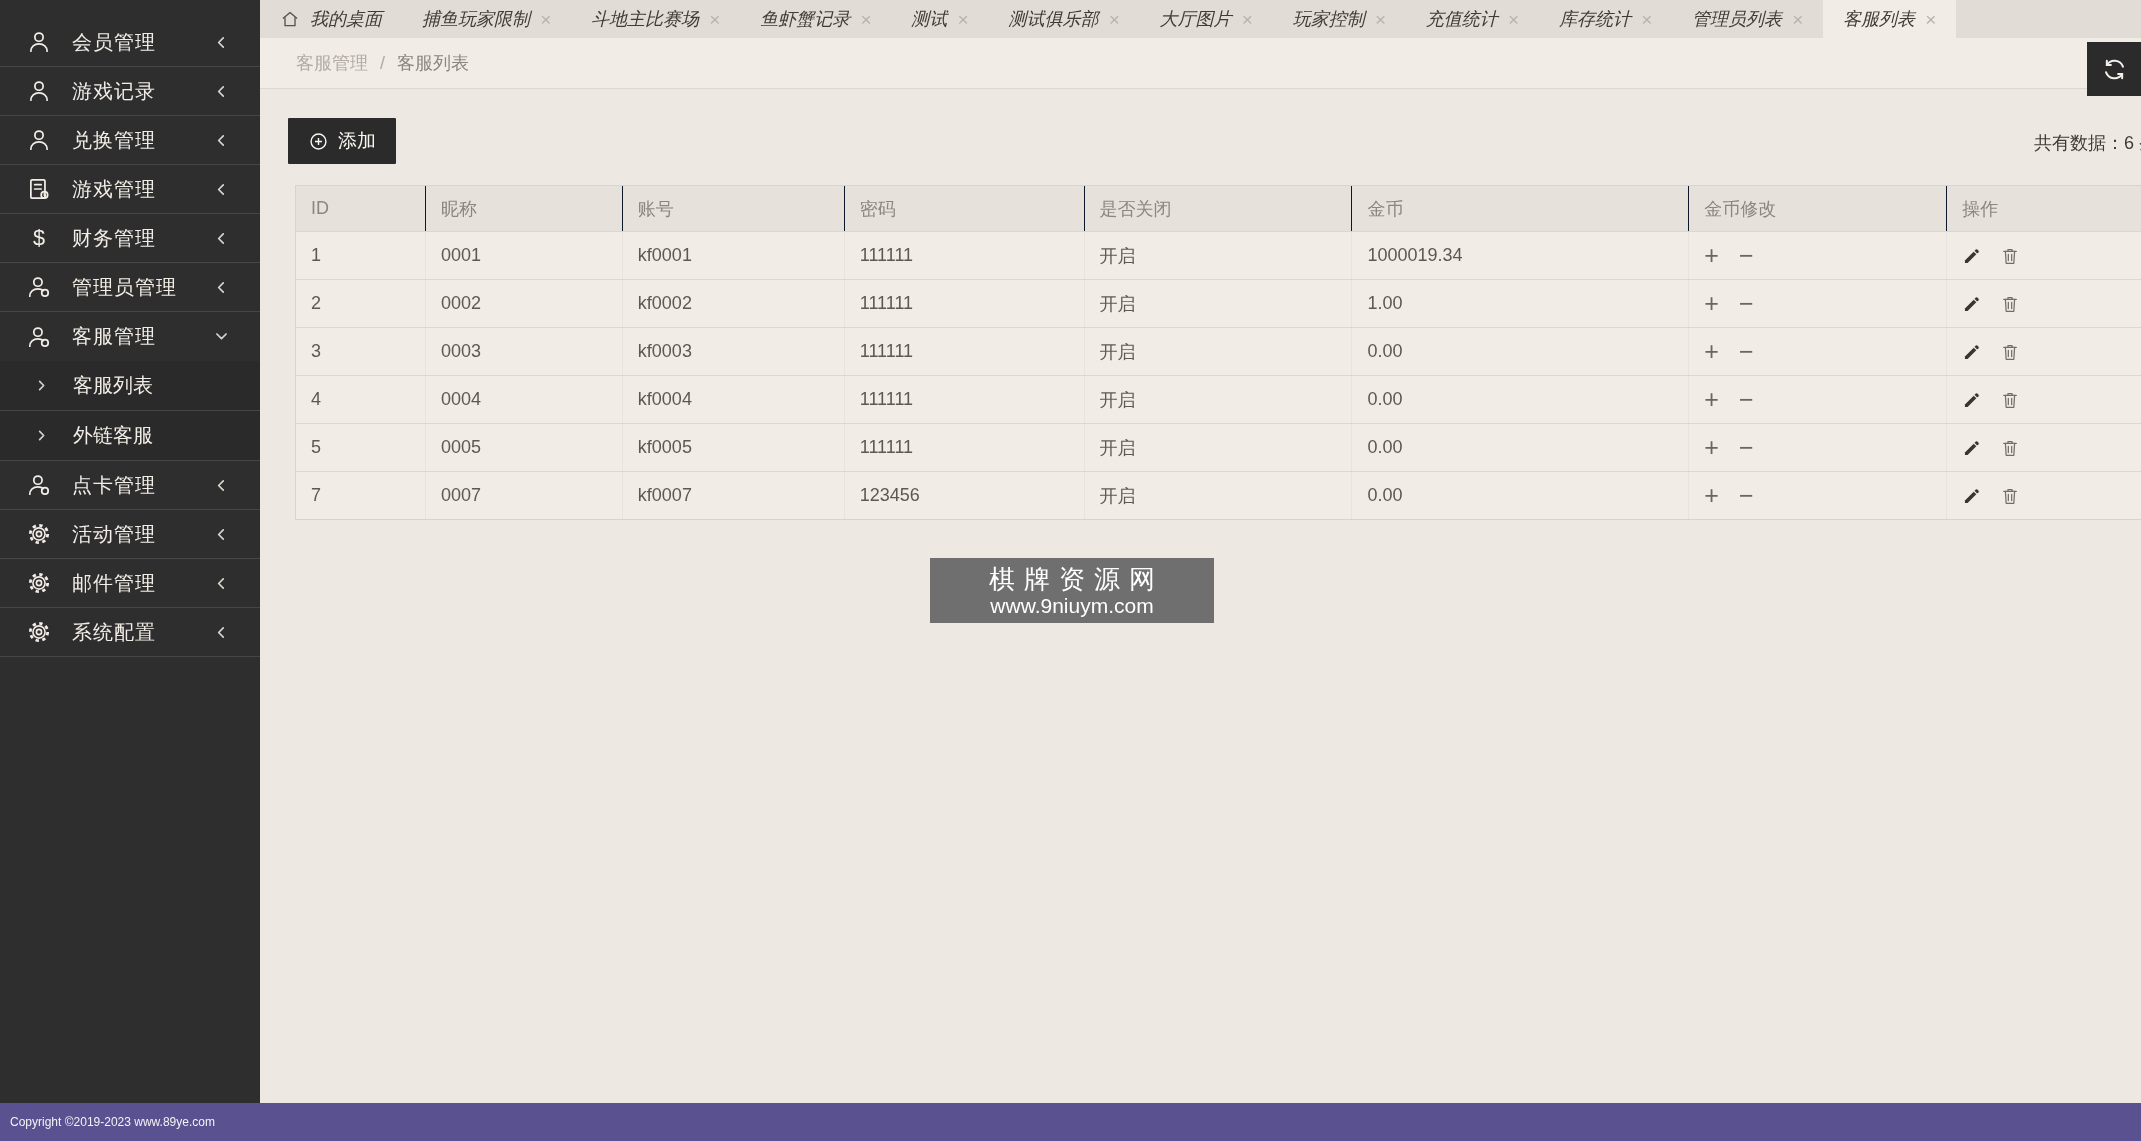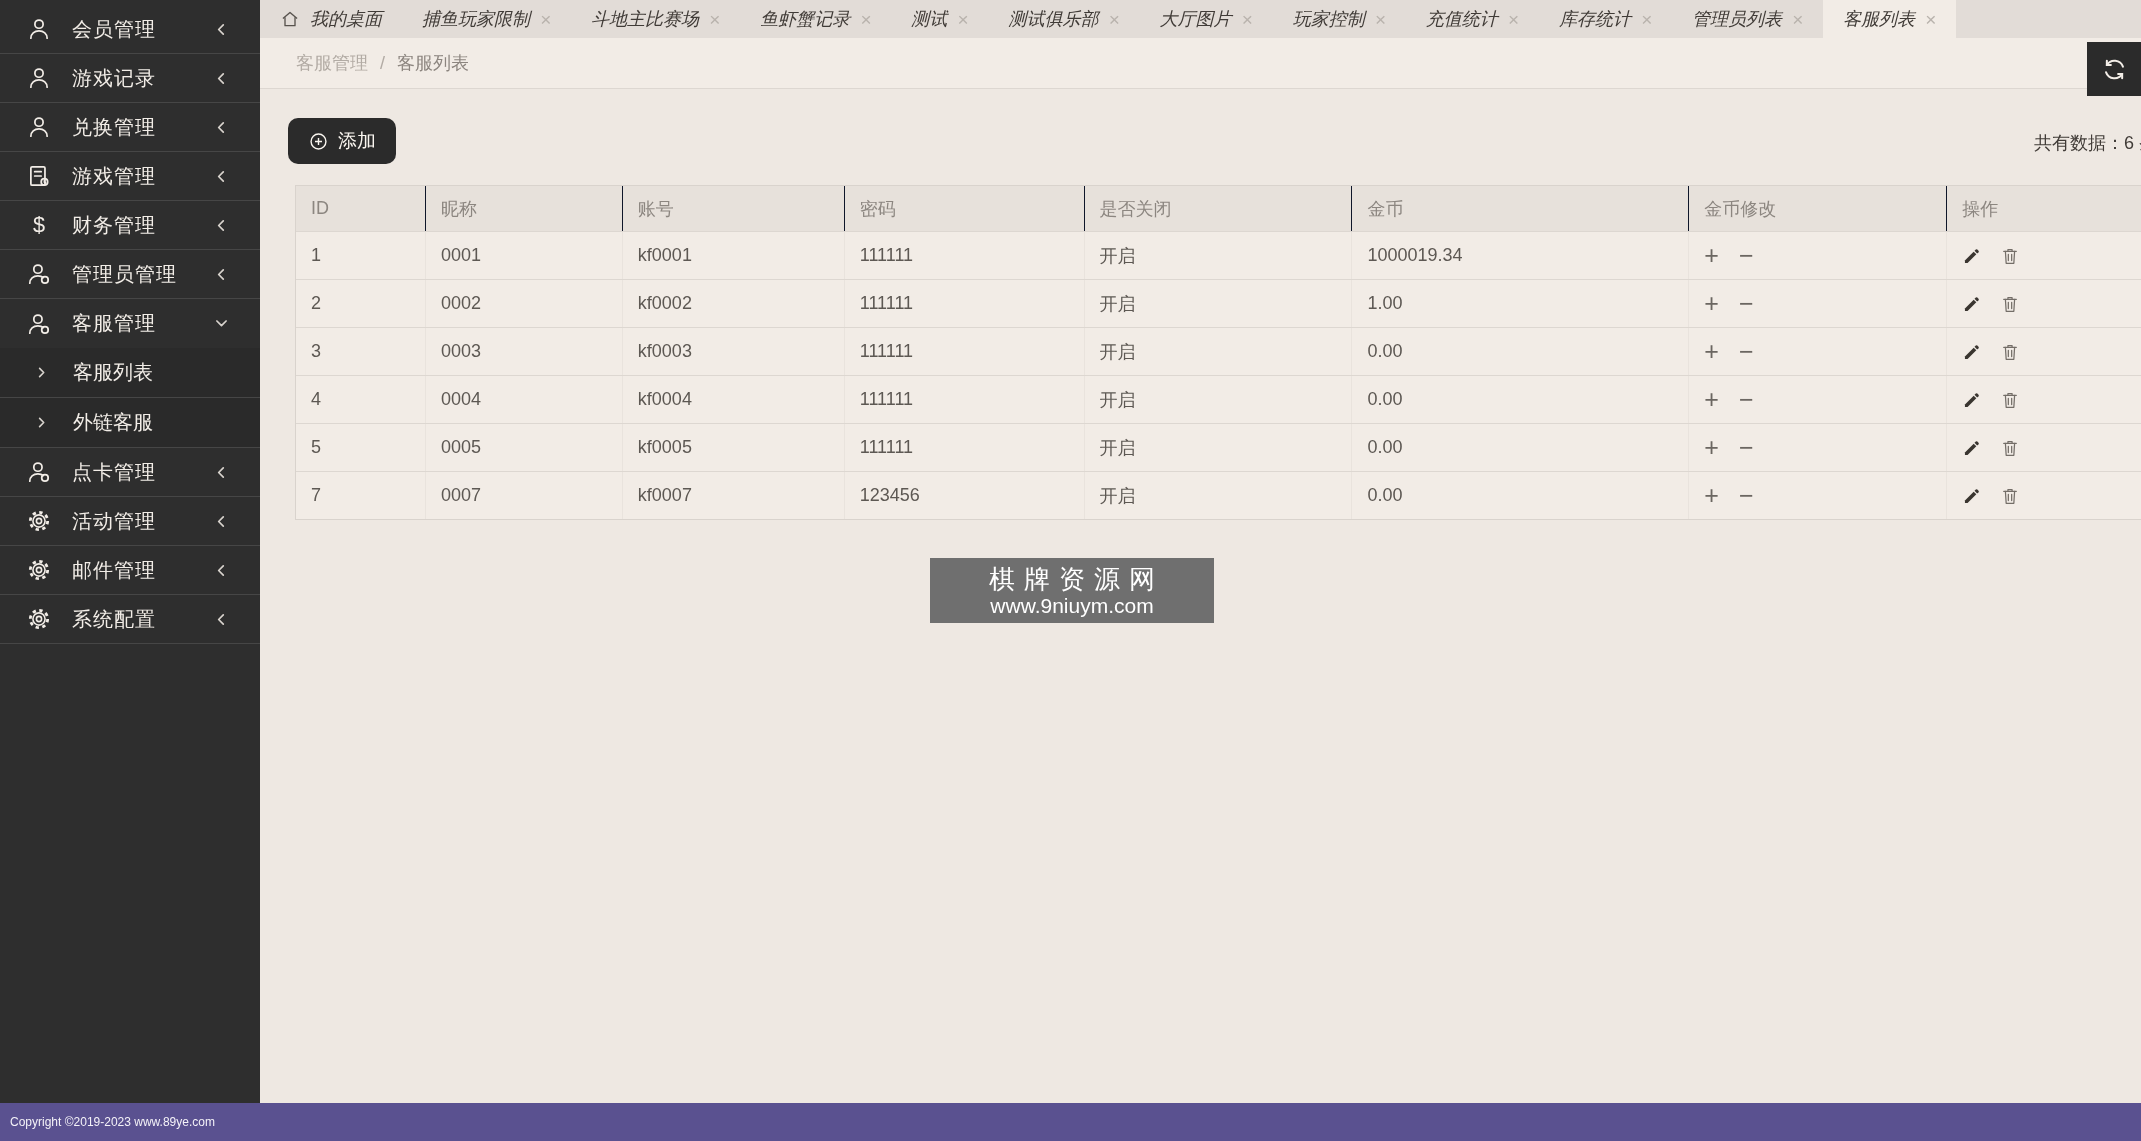--- a/index.html
+++ b/index.html
@@ -5,21 +5,21 @@
   * { margin:0; padding:0; box-sizing:border-box; }
   html,body { width:2141px; height:1141px; overflow:hidden; }
   body {
     font-family:"Liberation Sans","DejaVu Sans",sans-serif;
     background:#eee8e2; position:relative; color:#403b37;
   }
   svg { display:block; }
 
   
   .sidebar { position:absolute; left:0; top:0; width:260px; height:1103px; background:#2e2e2e; z-index:2; }
-  .sidebar nav { padding-top:5px; }
+  .sidebar nav { padding-top:18px; }
   .side-item { position:relative; height:49px; display:flex; align-items:center;
     padding-left:26px; border-bottom:1px solid #464646; color:#f2ede7; font-size:20px; cursor:pointer; }
   .side-item.expanded { border-bottom:none; }
   .side-item .icon svg { width:26px; height:26px; }
   .side-item .label { margin-left:20px; letter-spacing:1px; }
   .side-item .chev svg { width:17px; height:17px; }
   .side-item .chev { position:absolute; right:30px; top:16px; color:#d8d3cd; }
   .sub-item { position:relative; height:50px; display:flex; align-items:center;
     padding-left:34px; border-bottom:1px solid #464646; background:#2a2a2a; color:#f2ede7; font-size:20px; cursor:pointer; }
   .sub-item .subchev { color:#d8d3cd; margin-right:24px; }
@@ -44,21 +44,21 @@
   .bc-current { color:#8c857f; }
 
   .refresh-btn { position:absolute; right:0; top:42px; width:54px; height:54px; background:#2b2b2b;
     border:none; color:#f3eee8; display:flex; align-items:center; justify-content:center; cursor:pointer; z-index:3; }
   .refresh-btn svg { width:27px; height:27px; }
 
   
   .content { position:absolute; left:260px; top:89px; right:0; bottom:38px; overflow:hidden; }
   .toolbar { position:relative; margin:29px 0 0 28px; height:46px; }
   .add-btn { position:absolute; left:0; top:0; width:108px; height:46px; background:#2b2b2b;
-    color:#faf6f0; border:none; border-radius:10px; font-size:19px; display:flex; align-items:center;
+    color:#faf6f0; border:none; border-radius:1px; font-size:19px; display:flex; align-items:center;
     justify-content:center; gap:9px; cursor:pointer; }
   .add-btn .ic { color:#faf6f0; }
   .add-btn .ic svg { width:21px; height:21px; }
   .total { position:absolute; right:-16px; top:13px; font-size:18px; color:#403b37; white-space:nowrap; }
 
   
   .table { margin:21px 0 0 35px; width:1952px; border:1px solid #d9d3cd; border-right:none; }
   .thead { display:flex; height:45px; background:#e7e1db; }
   .hcell { display:flex; align-items:center; padding-left:15px; font-size:18px; color:#8c8680;
     border-right:1px solid #0f172a; }

